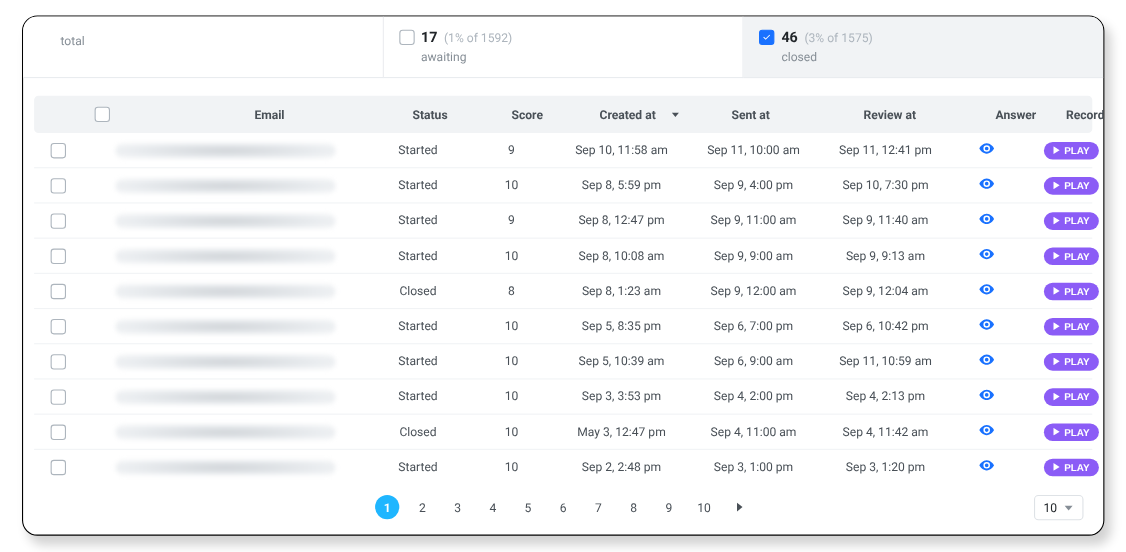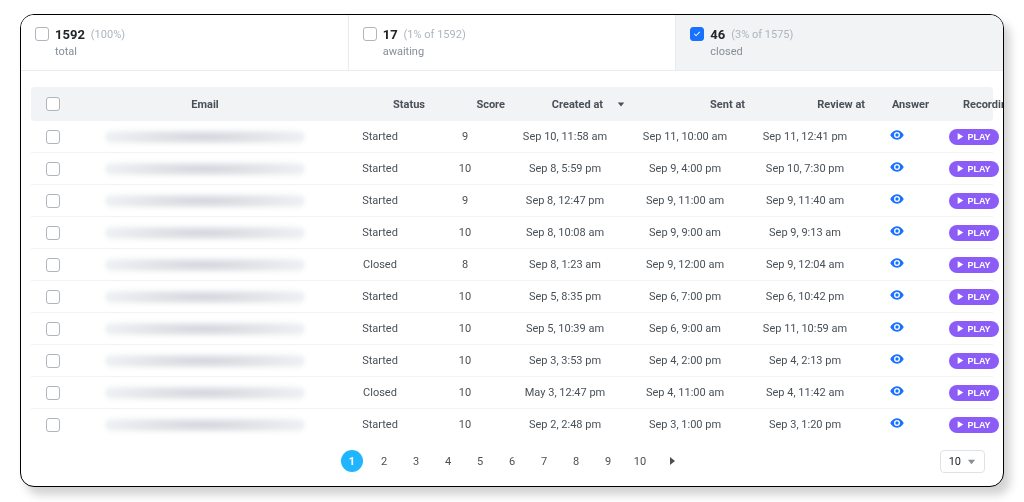--- a/index.html
+++ b/index.html
@@ -65,21 +65,21 @@
     grid-template-columns: 44px 260px 90px 80px 120px 120px 120px 64px 90px;
     align-items: center;
     background: #f1f3f5;
     font-weight: 700;
     font-size: 11px;
     color: #495057;
     padding: 10px 0;
     margin-top: 16px;
     border-radius: 4px;
   }
-  .table-head > div { text-align: right; }
+  .table-head > div { text-align: left; }
   .table-head .c-email { text-align: center; }
   .created-sort { display: inline-flex; align-items: center; gap: 14px; justify-content: center; }
   .created-sort svg { width: 8px; height: 8px; }
 
   
   .table-body { }
   .row {
     display: grid;
     grid-template-columns: 44px 260px 90px 80px 120px 120px 120px 64px 90px;
     align-items: center;
@@ -156,27 +156,20 @@
   }
   .page-size svg { width: 9px; height: 9px; }
 </style>
 </head>
 <body>
 
 <div class="card">
 
   <div class="filter-bar" id="filter-bar">
       <div class="filter-cell">
-    <div class="filter-top">
-      <span class="cb ">
-        
-      </span>
-      <span class="filter-count">1592</span>
-      <span class="filter-pct">(100%)</span>
-    </div>
     <div class="filter-label">total</div>
       </div>
       <div class="filter-cell">
     <div class="filter-top">
       <span class="cb ">
         
       </span>
       <span class="filter-count">17</span>
       <span class="filter-pct">(1% of 1592)</span>
     </div>
@@ -189,21 +182,21 @@
               <path fill="#fff" d="M6.5 11.5 3 8l1-1 2.5 2.5L12 4l1 1z"></path>
             </svg>
       </span>
       <span class="filter-count">46</span>
       <span class="filter-pct">(3% of 1575)</span>
     </div>
     <div class="filter-label">closed</div>
       </div>
     </div>
 
-  <div class="table-head" style="margin-left:10px;margin-right:10px;">
+  <div class="table-head" style="margin-left:10px;margin-right:10px;padding-left:40px;">
     <div class="c-check">
       <span class="cb">
         
       </span>
     </div>
     <div class="c-email">Email</div>
     <div>Status</div>
     <div>Score</div>
     <div>
       <span class="created-sort">

